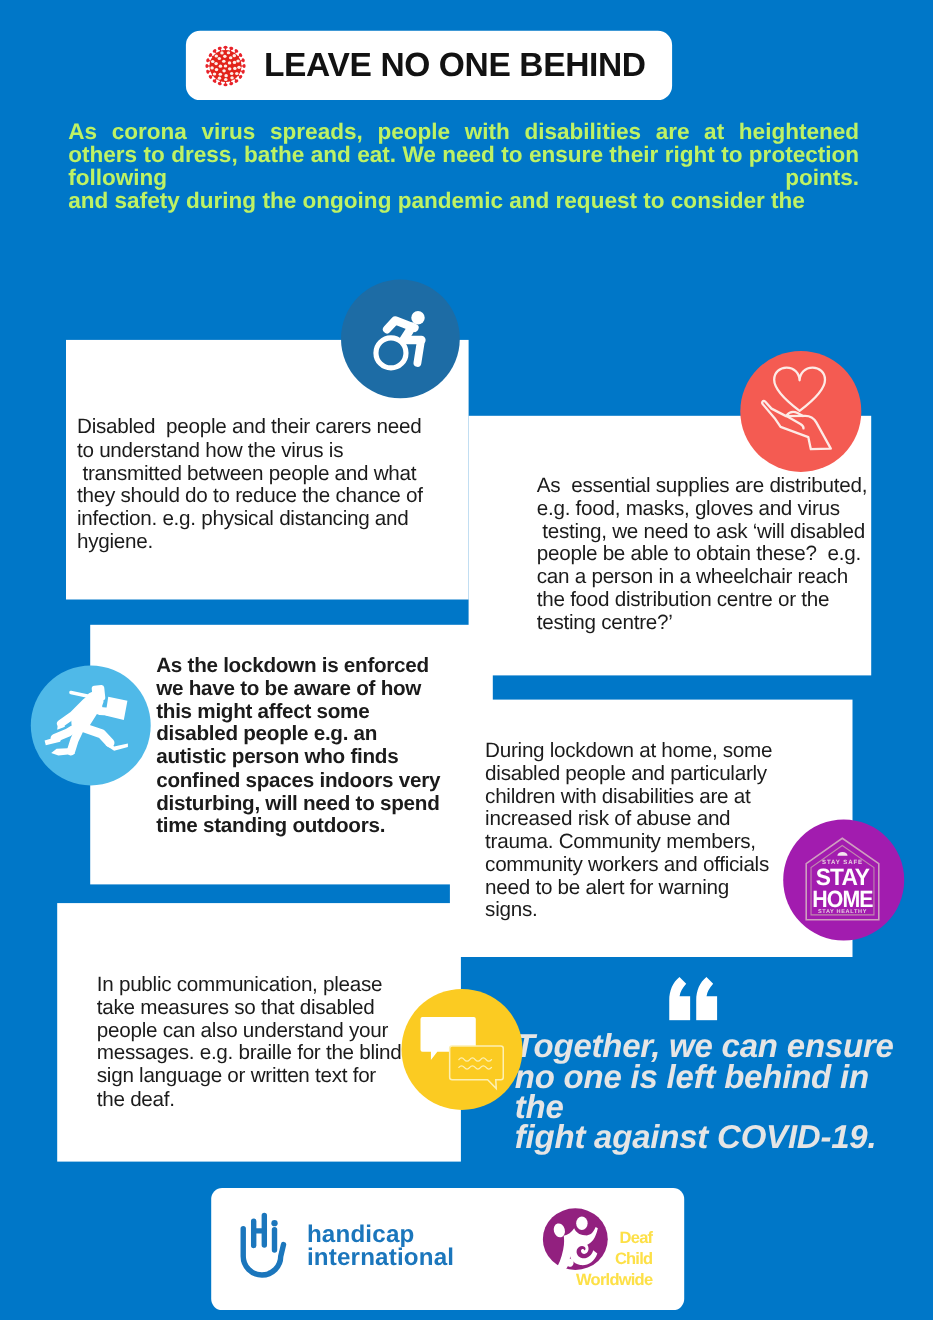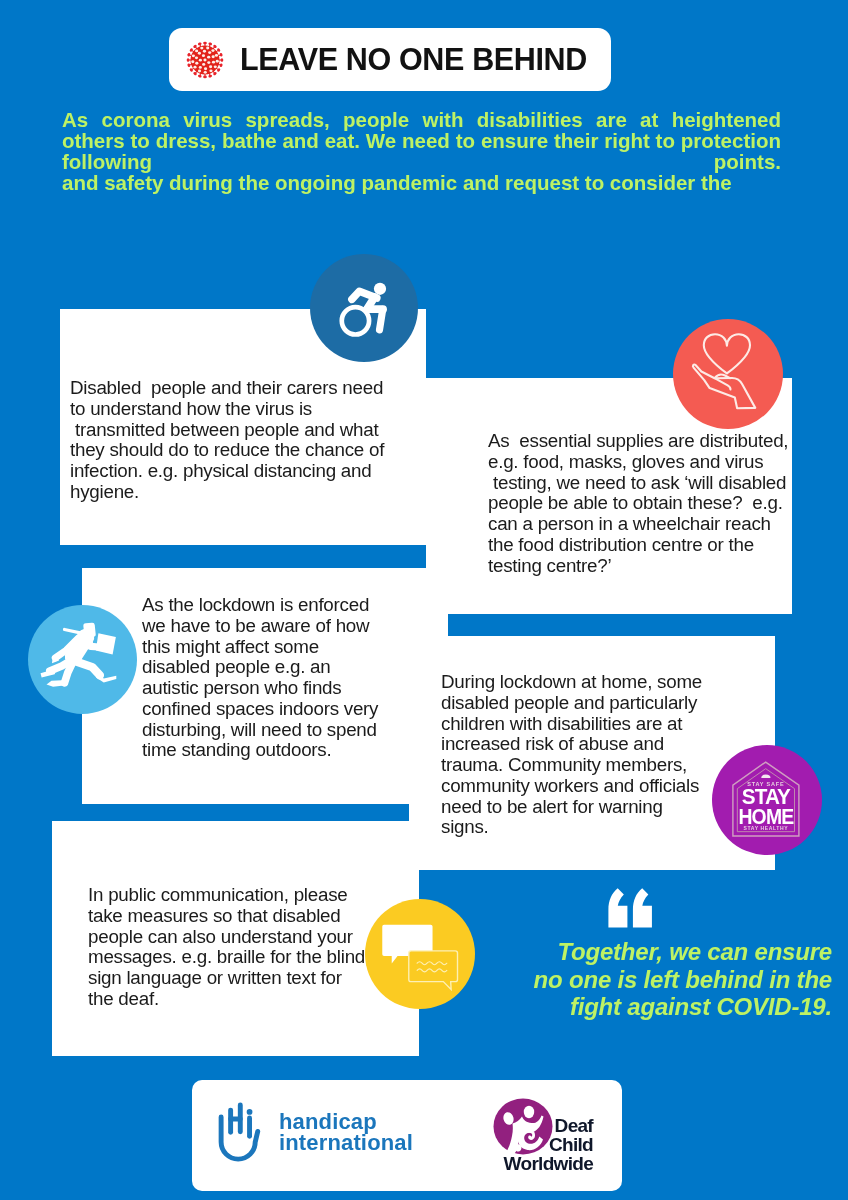--- a/index.html
+++ b/index.html
@@ -26,53 +26,53 @@
   #card1{left:60px;top:309px;width:366px;height:236px;}
   #card2{left:426px;top:378px;width:366px;height:236px;}
   #card3{left:82px;top:568px;width:366px;height:236px;}
   #card4{left:409px;top:636px;width:366px;height:234px;}
   #card5{left:52px;top:821px;width:367px;height:235px;}
 
   .ctext{position:absolute;color:#1b1b1b;font-size:18.8px;line-height:20.75px;
          white-space:pre-wrap;letter-spacing:-0.25px;}
   #t1{left:70px;top:378px;width:360px;}
   #t2{left:459px;top:431px;width:360px;margin-left:29px;}
-  #t3{left:142px;top:595px;width:360px;}
+  #t3{left:142px;top:595px;width:360px;font-weight:bold;}
   #t4{left:441px;top:672px;width:360px;}
   #t5{left:68px;top:885px;width:360px;margin-left:20px;}
 
   
   .circle{position:absolute;border-radius:50%;}
   .ico{position:absolute;display:block;}
   #circ-wheelchair{left:310px;top:254px;width:108px;height:108px;background:#1d6ca5;}
   #circ-wheelchair .ico{left:23px;top:21px;width:65px;height:65px;}
   #circ-heart{left:673px;top:319px;width:110px;height:110px;background:#f45b52;}
   #circ-heart .ico{left:0;top:0;width:110px;height:110px;}
   #circ-runner{left:28px;top:605px;width:109px;height:109px;background:#4fb9e8;}
   #circ-runner .ico{left:0;top:0;width:109px;height:109px;}
   #circ-stayhome{left:712px;top:745px;width:110px;height:110px;background:#a21caf;}
   #circ-stayhome .ico{left:0;top:0;width:110px;height:110px;}
   #circ-stayhome text{font-family:"Liberation Sans",sans-serif;}
   #circ-chat{left:365px;top:899px;width:110px;height:110px;background:#fbcb22;}
   #circ-chat .ico{left:0;top:0;width:110px;height:110px;}
 
   
   .quote-mark{position:absolute;left:608px;top:888px;width:48px;height:40px;}
-  .quote-text{position:absolute;left:468px;top:938px;width:364px;color:#bef264;
-      font-weight:bold;font-style:italic;text-align:right;font-size:24px;
+  .quote-text{position:absolute;left:468px;top:938px;width:364px;color:#e5e5e5;
+      font-weight:bold;font-style:italic;text-align:left;font-size:30px;
       line-height:27.5px;letter-spacing:-0.2px;white-space:pre-line;}
 
   
   .footer{position:absolute;left:192px;top:1080px;width:430px;height:111px;background:#fff;border-radius:10px;}
   #hi-logo-mark{position:absolute;left:218px;top:1098px;width:59px;height:66px;}
   .hi-word{position:absolute;left:279px;top:1112px;color:#1b76bc;font-weight:bold;
            font-size:22px;line-height:20.8px;letter-spacing:0.15px;}
   #dcw-logo-mark{position:absolute;left:493px;top:1098px;width:60px;height:57px;}
   .dcw-word{position:absolute;left:492px;top:1116px;width:101px;text-align:right;
-            color:#0f172a;font-weight:bold;font-size:19px;line-height:19.1px;letter-spacing:-0.7px;}
+            color:#fde047;font-weight:bold;font-size:15px;line-height:19.1px;letter-spacing:-0.7px;}
 </style>
 </head>
 <body>
 
 <div class="poster"></div>
 
 <div class="header-banner">
   <svg class="virus-icon" viewBox="0 0 100 100">
     <g id="virus-spokes">
         <g transform="rotate(0 50 50)">

